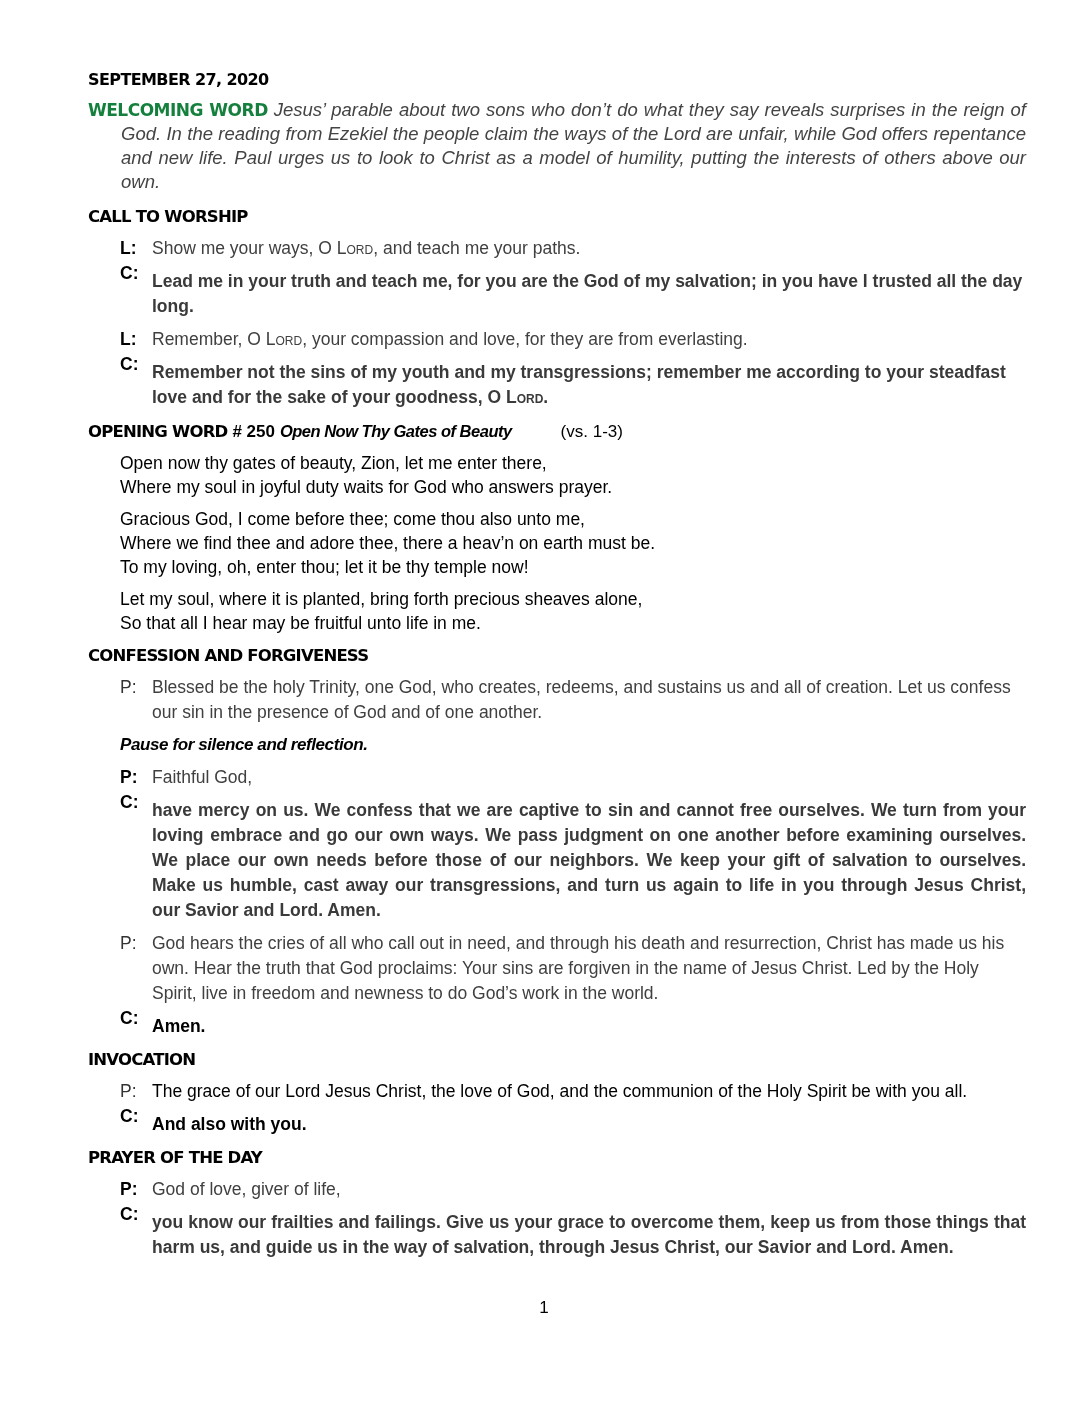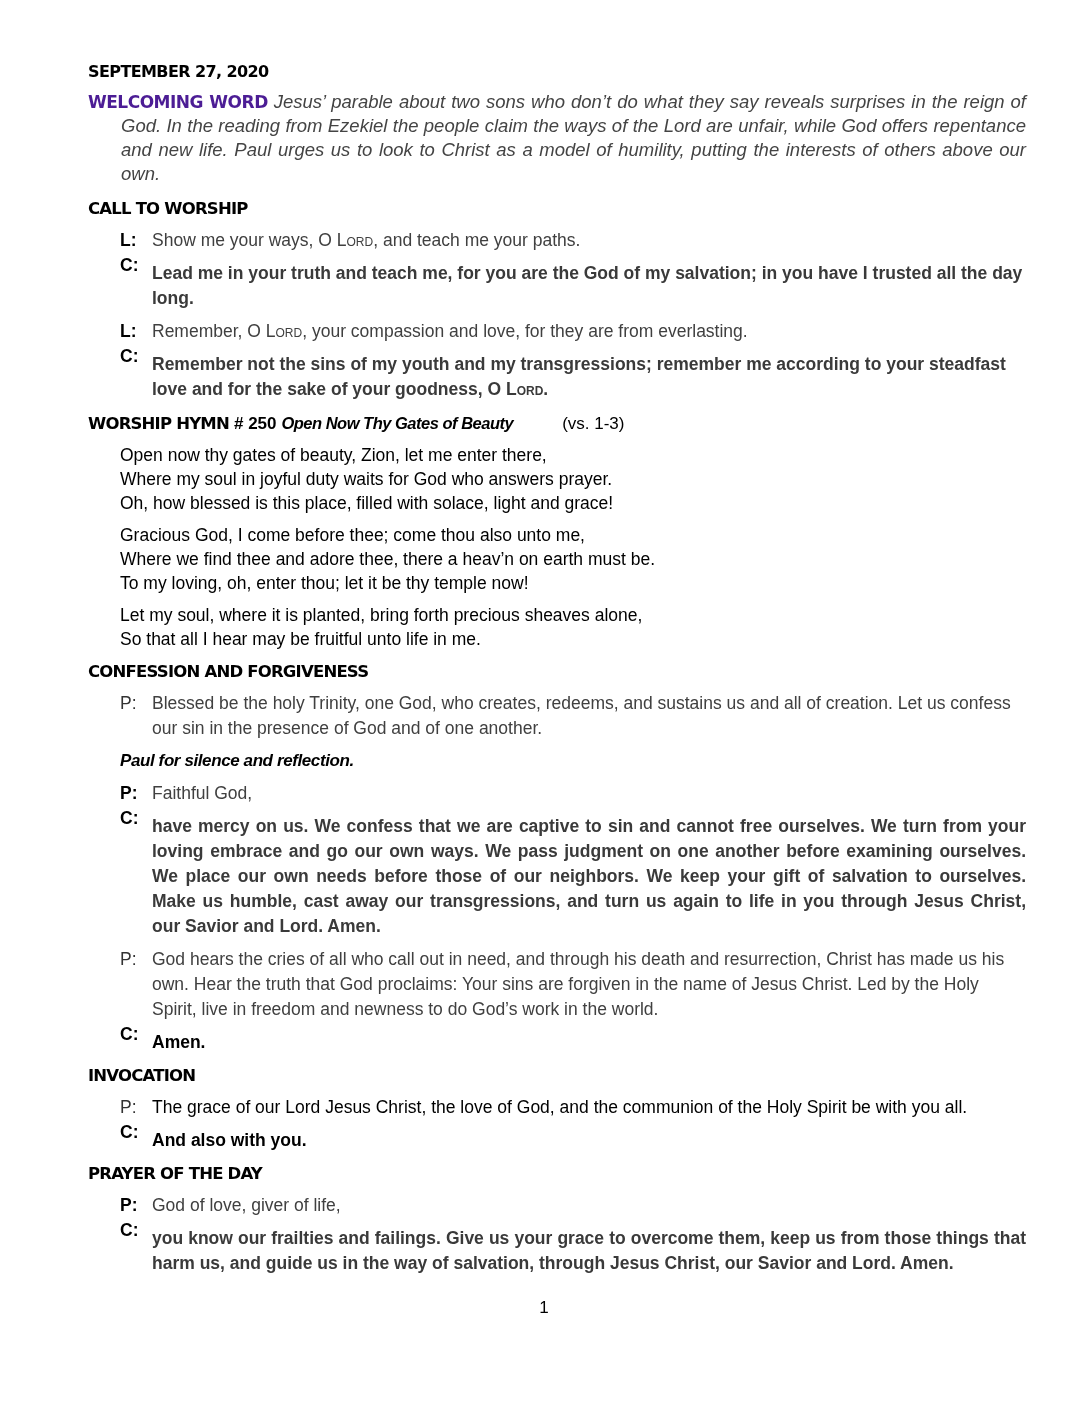--- a/index.html
+++ b/index.html
@@ -1,21 +1,21 @@
 <!DOCTYPE html>
 <html><head>
 <meta charset="utf-8">
 <style>
   html, body { margin: 0; padding: 0; background: #ffffff; }
   body { width: 1088px; height: 1408px; position: relative; overflow: hidden;
          font-family: "Liberation Sans", "DejaVu Sans", sans-serif; color: #404040; }
-  .page { position: absolute; left: 88px; top: 62px; width: 938px; }
+  .page { position: absolute; left: 88px; top: 70px; width: 938px; }
   .date { font-family: "DejaVu Sans", sans-serif; font-weight: 900; font-size: 16px; color: #000; letter-spacing: -0.6px; margin: 0 0 9px 0; }
   .welcome { font-size: 18.5px; line-height: 24px; text-align: justify; margin: 0 0 12px 0; padding-left: 33px; text-indent: -33px; }
-  .welcome .lbl { font-family: "DejaVu Sans", sans-serif; font-weight: 900; font-style: normal; color: #4c1d95; font-size: 17px; letter-spacing: -0.5px; }
+  .welcome .lbl { font-family: "DejaVu Sans", sans-serif; font-weight: 900; font-style: normal; color: #15803d; font-size: 17px; letter-spacing: -0.5px; }
   .welcome .txt { font-style: italic; color: #444; }
   h2 { font-family: "DejaVu Sans", sans-serif; font-weight: 900; font-size: 16.5px; color: #000; letter-spacing: -0.8px; margin: 0 0 8px 0; line-height: 22px; }
   h2 .hymn-num { font-family: "Liberation Sans", sans-serif; font-weight: bold; letter-spacing: 0; font-size: 17px; }
   h2 .hymn-title { font-style: italic; font-weight: bold; letter-spacing: -0.5px; font-family: "Liberation Sans", sans-serif; }
   h2 .hymn-verses { font-family: "Liberation Sans", sans-serif; font-weight: normal; letter-spacing: 0; font-size: 17px; margin-left: 44px; }
   .section { margin-bottom: 10px; }
   .row { display: flex; padding-left: 32px; font-size: 17.5px; line-height: 25px; }
   .row .sp { width: 32px; flex: 0 0 32px; color: #000; font-weight: bold; }
   .row .sp.plain { font-weight: normal; color: #333; }
   .row .tx { flex: 1; }
@@ -56,48 +56,47 @@
       <span class="tx"><span>Remember, O L</span><span class="sc">ord</span><span>, your compassion and love, for they are from everlasting.</span></span>
     </div>
     <div class="row">
       <span class="sp">C:</span>
       <span class="tx bold"><span> Remember not the sins of my youth and my transgressions; remember me according to your steadfast love and for the sake of your goodness, O L</span><span class="sc">ord</span><span>.</span></span>
     </div>
   </div>
 
   <div class="section">
     <h2>
-      <span>WORSHIP HYMN</span>
+      <span>OPENING WORD</span>
       <span class="hymn-num"># 250</span>
       <span class="hymn-title">Open Now Thy Gates of Beauty</span>
       <span class="hymn-verses">(vs. 1-3)</span>
     </h2>
     <div class="hymn">
       <div>Open now thy gates of beauty, Zion, let me enter there,</div>
       <div>Where my soul in joyful duty waits for God who answers prayer.</div>
-      <div>Oh, how blessed is this place, filled with solace, light and grace!</div>
     </div>
     <div class="hymn">
       <div>Gracious God, I come before thee; come thou also unto me,</div>
       <div>Where we find thee and adore thee, there a heav’n on earth must be.</div>
       <div>To my loving, oh, enter thou; let it be thy temple now!</div>
     </div>
     <div class="hymn">
       <div>Let my soul, where it is planted, bring forth precious sheaves alone,</div>
       <div>So that all I hear may be fruitful unto life in me.</div>
     </div>
   </div>
 
   <div class="section">
     <h2>CONFESSION AND FORGIVENESS</h2>
     <div class="row">
       <span class="sp plain">P:</span>
       <span class="tx"> Blessed be the holy Trinity, one God, who creates, redeems, and sustains us and all of creation. Let us confess our sin in the presence of God and of one another.</span>
     </div>
-    <div class="rubric">Paul for silence and reflection.</div>
+    <div class="rubric">Pause for silence and reflection.</div>
     <div class="row">
       <span class="sp">P:</span>
       <span class="tx">Faithful God,</span>
     </div>
     <div class="row">
       <span class="sp">C:</span>
       <span class="tx bold justify">have mercy on us. We confess that we are captive to sin and cannot free ourselves. We turn from your loving embrace and go our own ways. We pass judgment on one another before examining ourselves. We place our own needs before those of our neighbors. We keep your gift of salvation to ourselves. Make us humble, cast away our transgressions, and turn us again to life in you through Jesus Christ, our Savior and Lord. Amen.</span>
     </div>
     <div class="gap"></div>
     <div class="row">

